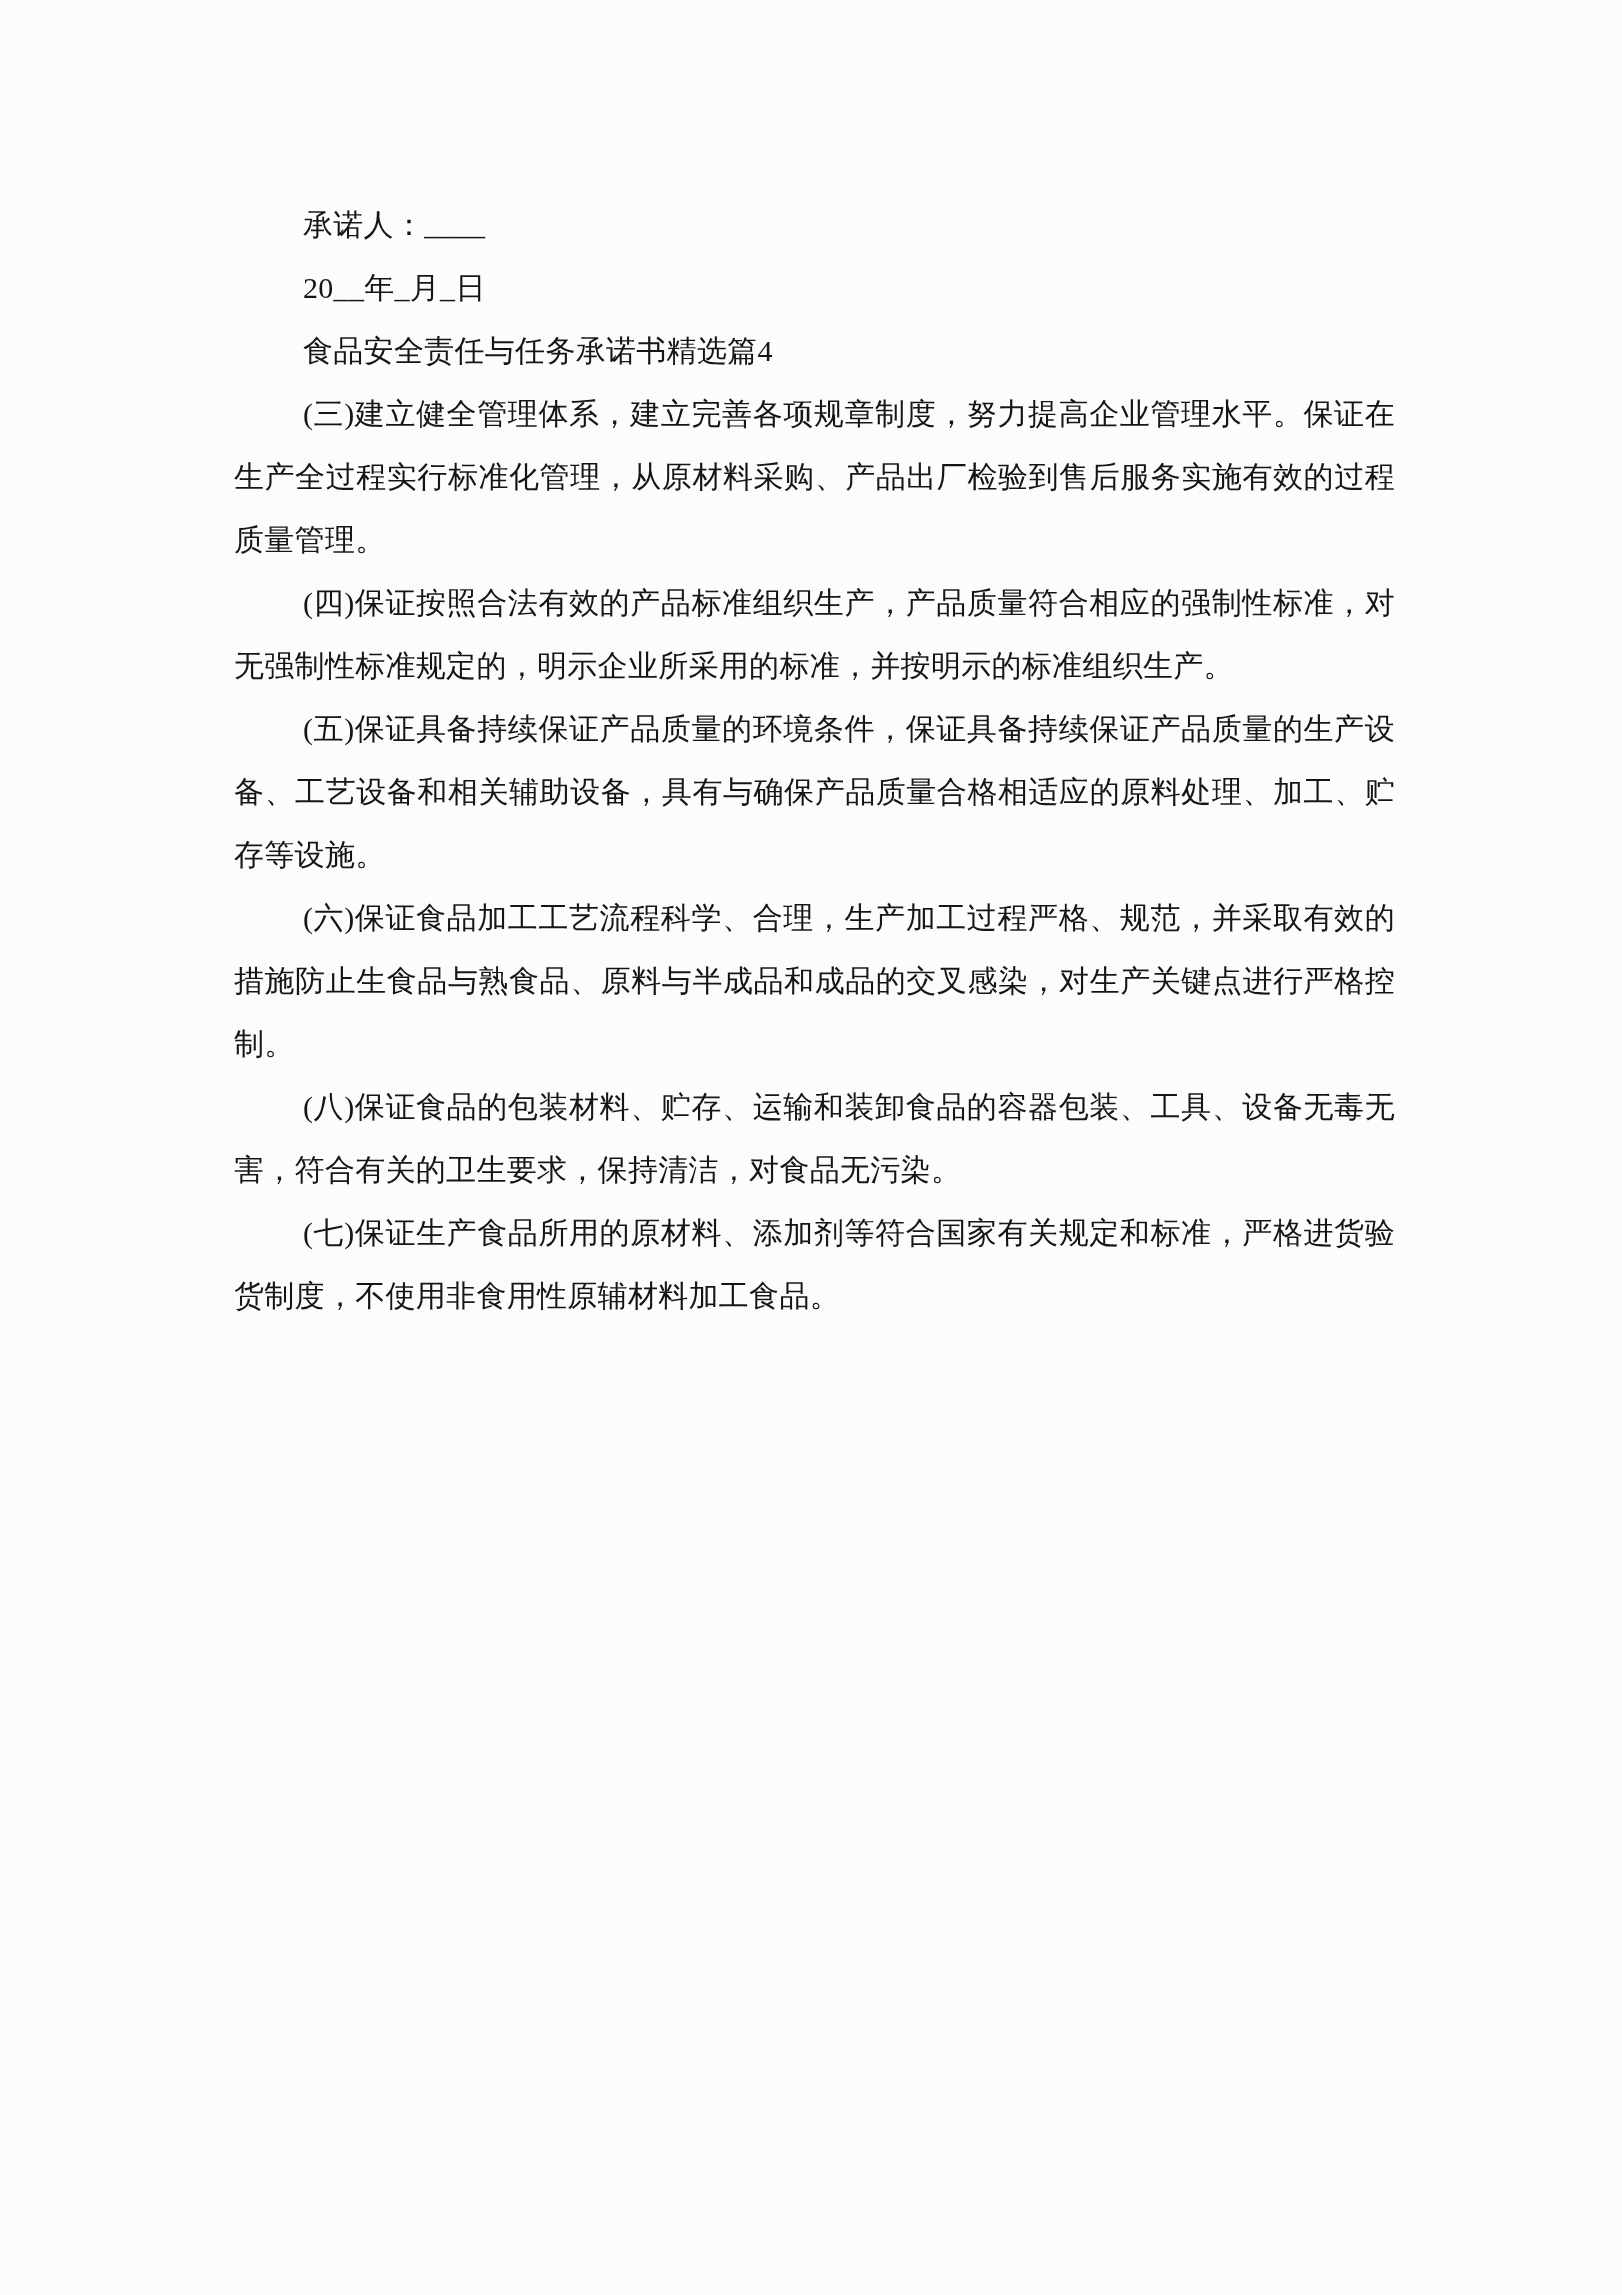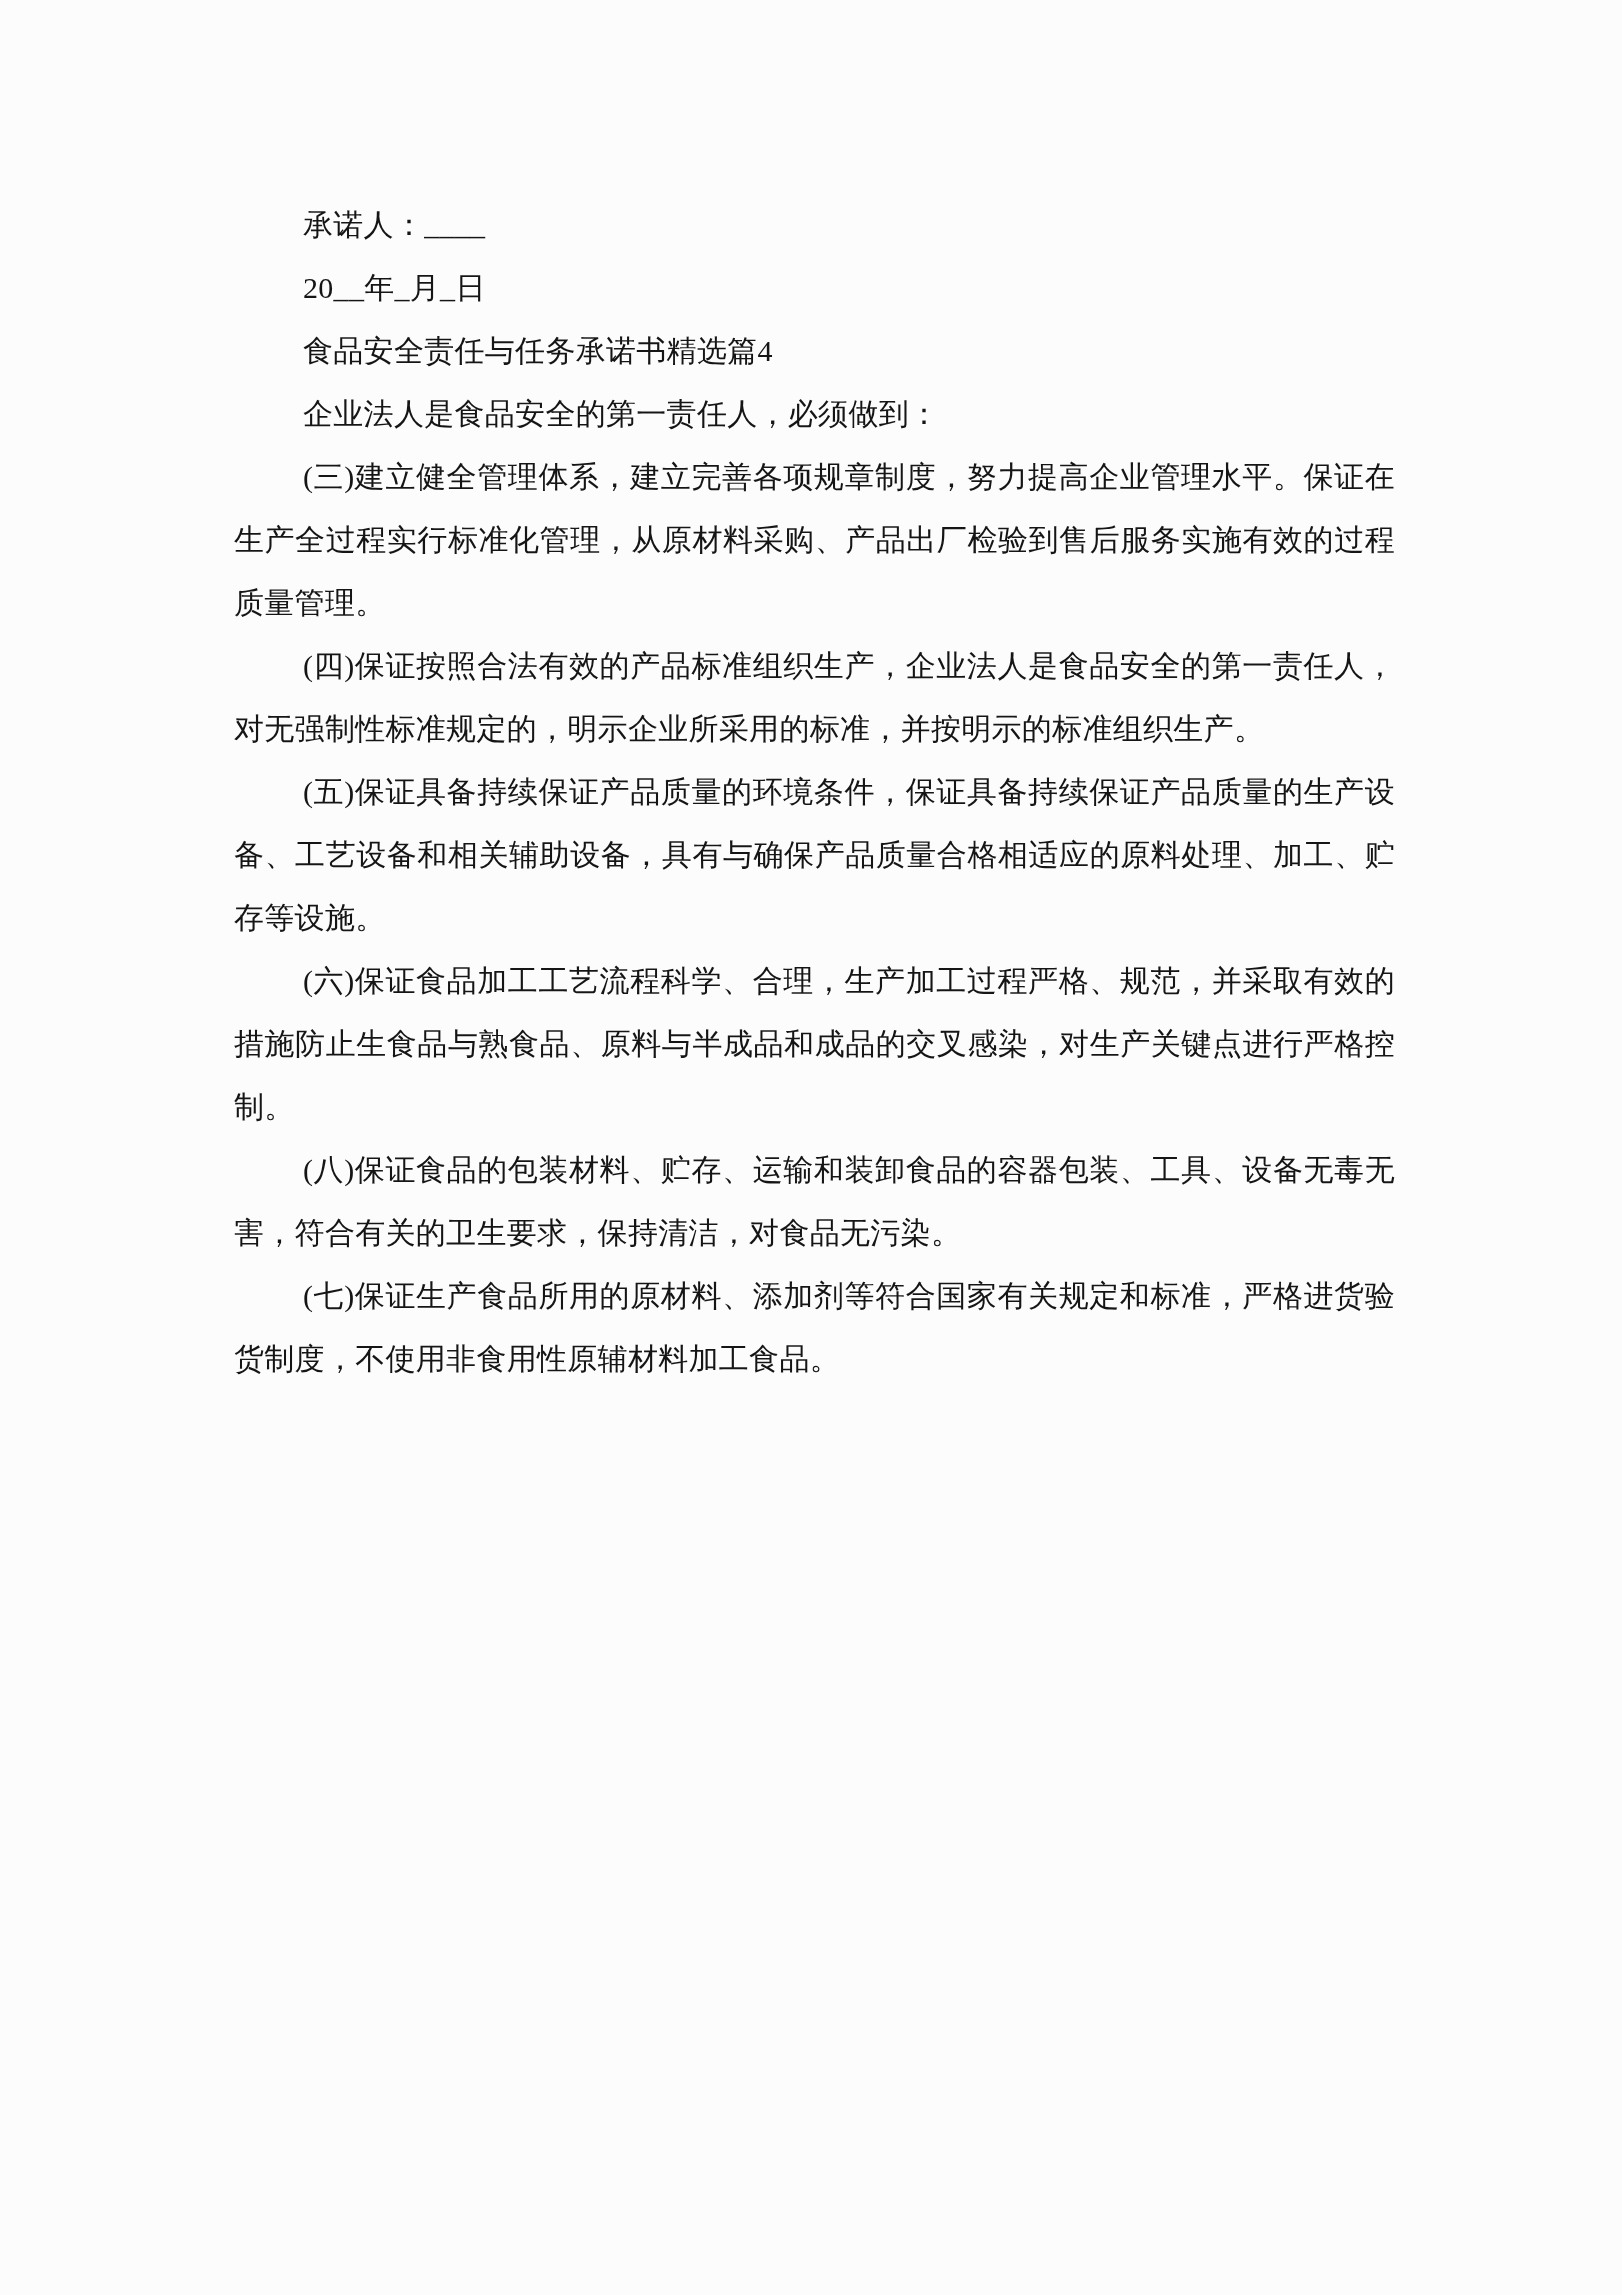--- a/index.html
+++ b/index.html
@@ -33,21 +33,20 @@
     word-break: break-all;
   }
 </style>
 </head>
 <body>
 
 <div class="page">
   <p class="para">承诺人：____</p>
   <p class="para">20__年_月_日</p>
   <p class="para">食品安全责任与任务承诺书精选篇4</p>
-  <p class="para">企业法人是食品安全的第一责任人，必须做到：</p>
   <p class="para">(三)建立健全管理体系，建立完善各项规章制度，努力提高企业管理水平。保证在生产全过程实行标准化管理，从原材料采购、产品出厂检验到售后服务实施有效的过程质量管理。</p>
-  <p class="para">(四)保证按照合法有效的产品标准组织生产，企业法人是食品安全的第一责任人，对无强制性标准规定的，明示企业所采用的标准，并按明示的标准组织生产。</p>
+  <p class="para">(四)保证按照合法有效的产品标准组织生产，产品质量符合相应的强制性标准，对无强制性标准规定的，明示企业所采用的标准，并按明示的标准组织生产。</p>
   <p class="para">(五)保证具备持续保证产品质量的环境条件，保证具备持续保证产品质量的生产设备、工艺设备和相关辅助设备，具有与确保产品质量合格相适应的原料处理、加工、贮存等设施。</p>
   <p class="para">(六)保证食品加工工艺流程科学、合理，生产加工过程严格、规范，并采取有效的措施防止生食品与熟食品、原料与半成品和成品的交叉感染，对生产关键点进行严格控制。</p>
   <p class="para">(八)保证食品的包装材料、贮存、运输和装卸食品的容器包装、工具、设备无毒无害，符合有关的卫生要求，保持清洁，对食品无污染。</p>
   <p class="para">(七)保证生产食品所用的原材料、添加剂等符合国家有关规定和标准，严格进货验货制度，不使用非食用性原辅材料加工食品。</p>
 </div>
 
 
 </body></html>

